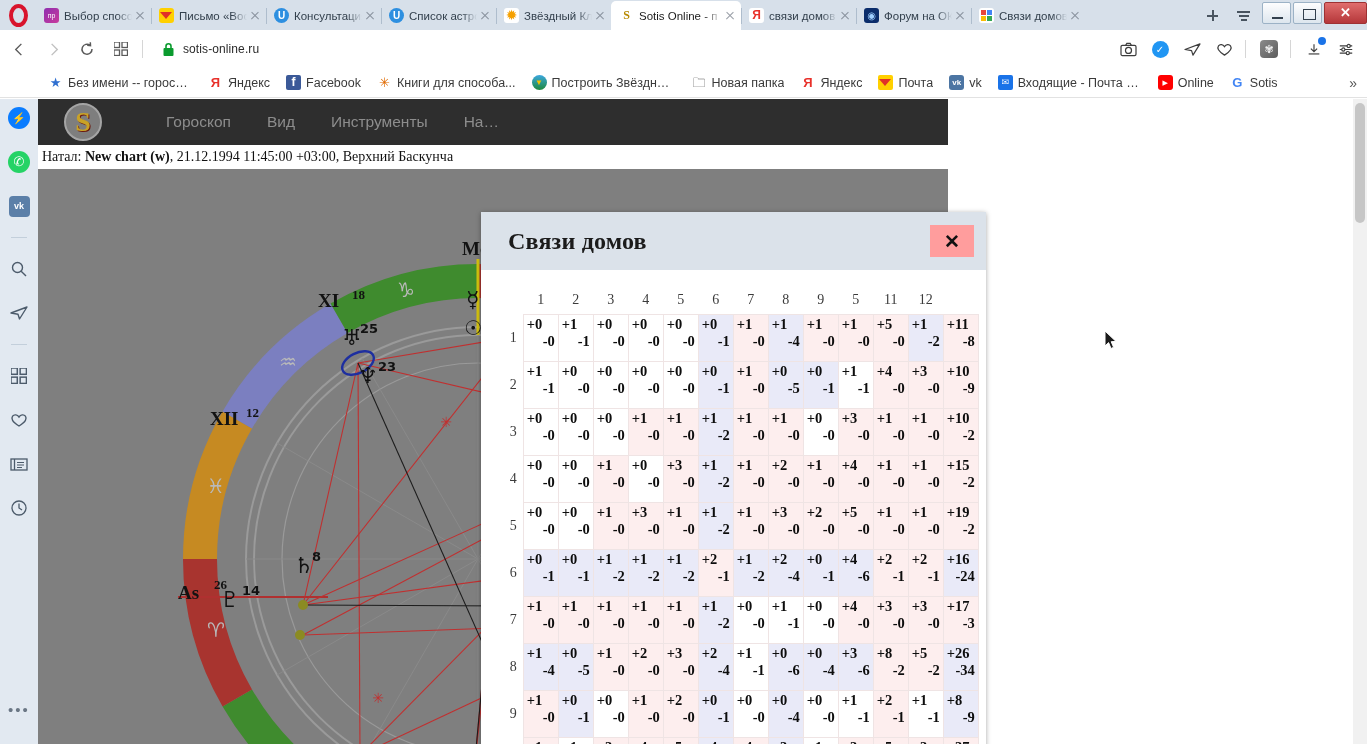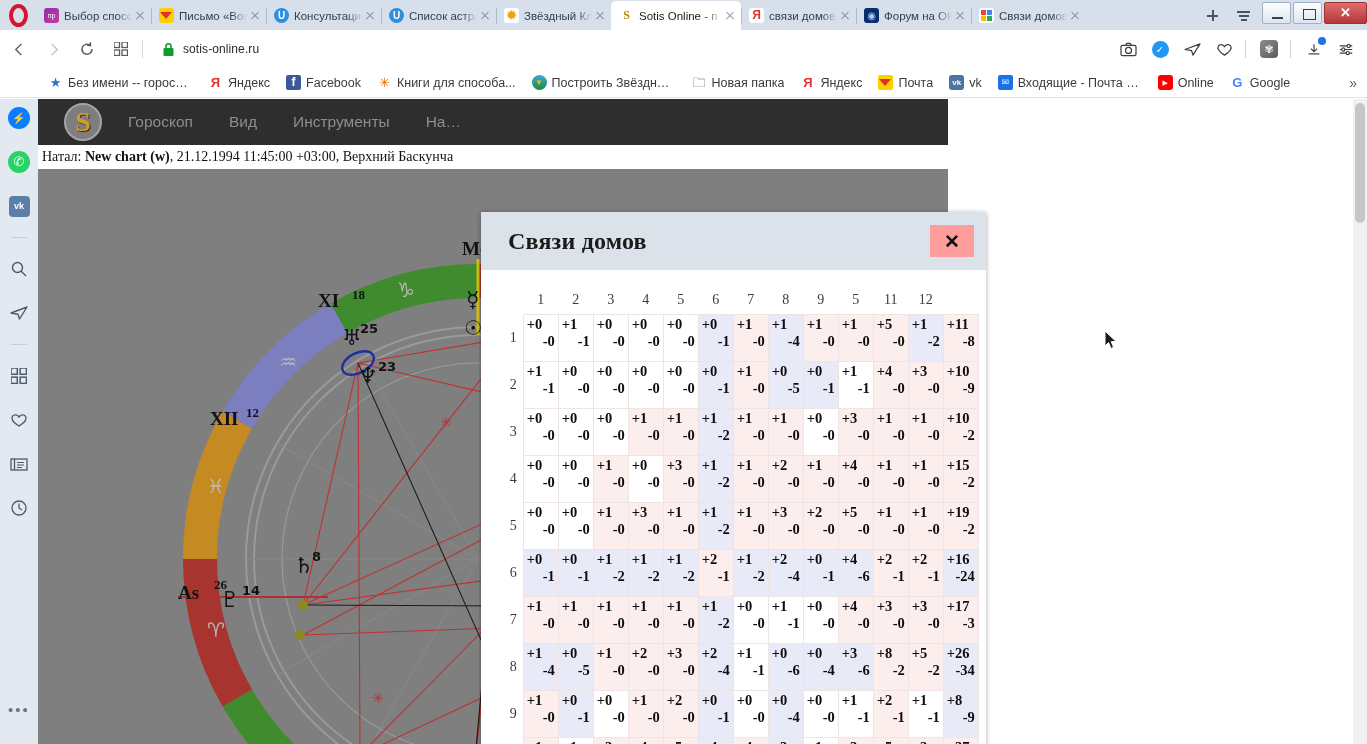--- a/index.html
+++ b/index.html
@@ -257,21 +257,21 @@
     width:38px;height:38px;border-radius:50%;
     background:#7e7e7e; border:2px solid #a5a5a5;
     display:flex;align-items:center;justify-content:center;
     position:relative; overflow:hidden;
   }
   .site-logo .ring::after {
     content:"S"; color:#c9a227; font-size:28px; font-weight:bold;
     font-family:"Liberation Serif",serif; line-height:1;
     text-shadow:1px 1px 0 #6b1a10;
   }
-  .site-nav { display:flex; align-items:center; margin-left:22px; }
+  .site-nav { display:flex; align-items:center; margin-left:60px; }
   .site-nav-item {
     color:#8d8d8d; font-size:15.5px; margin-right:36px; white-space:nowrap;
   }
   .natal-bar {
     position:absolute; left:0; top:46px; width:1320px; height:24px;
     background:#ffffff;
     display:flex; align-items:center;
     font-family:"Liberation Serif", serif;
     font-size:14px; color:#111;
     padding-left:4px; white-space:nowrap;
@@ -547,21 +547,21 @@
       <div class="bm">
         <span class="bm-ico ico-inbox"></span>
         <span class="bm-label">Входящие - Почта M...</span>
       </div>
       <div class="bm">
         <span class="bm-ico ico-yt"></span>
         <span class="bm-label">Online</span>
       </div>
       <div class="bm">
         <span class="bm-ico ico-g"></span>
-        <span class="bm-label">Google</span>
+        <span class="bm-label">Sotis</span>
       </div>
       <div class="bm-more">»</div>
     </div>
 
   <div class="sidebar">
     <div class="sb-item">
         <span class="sb-fb"></span>
       </div>
     <div class="sb-item">
         <span class="sb-wa"></span>

